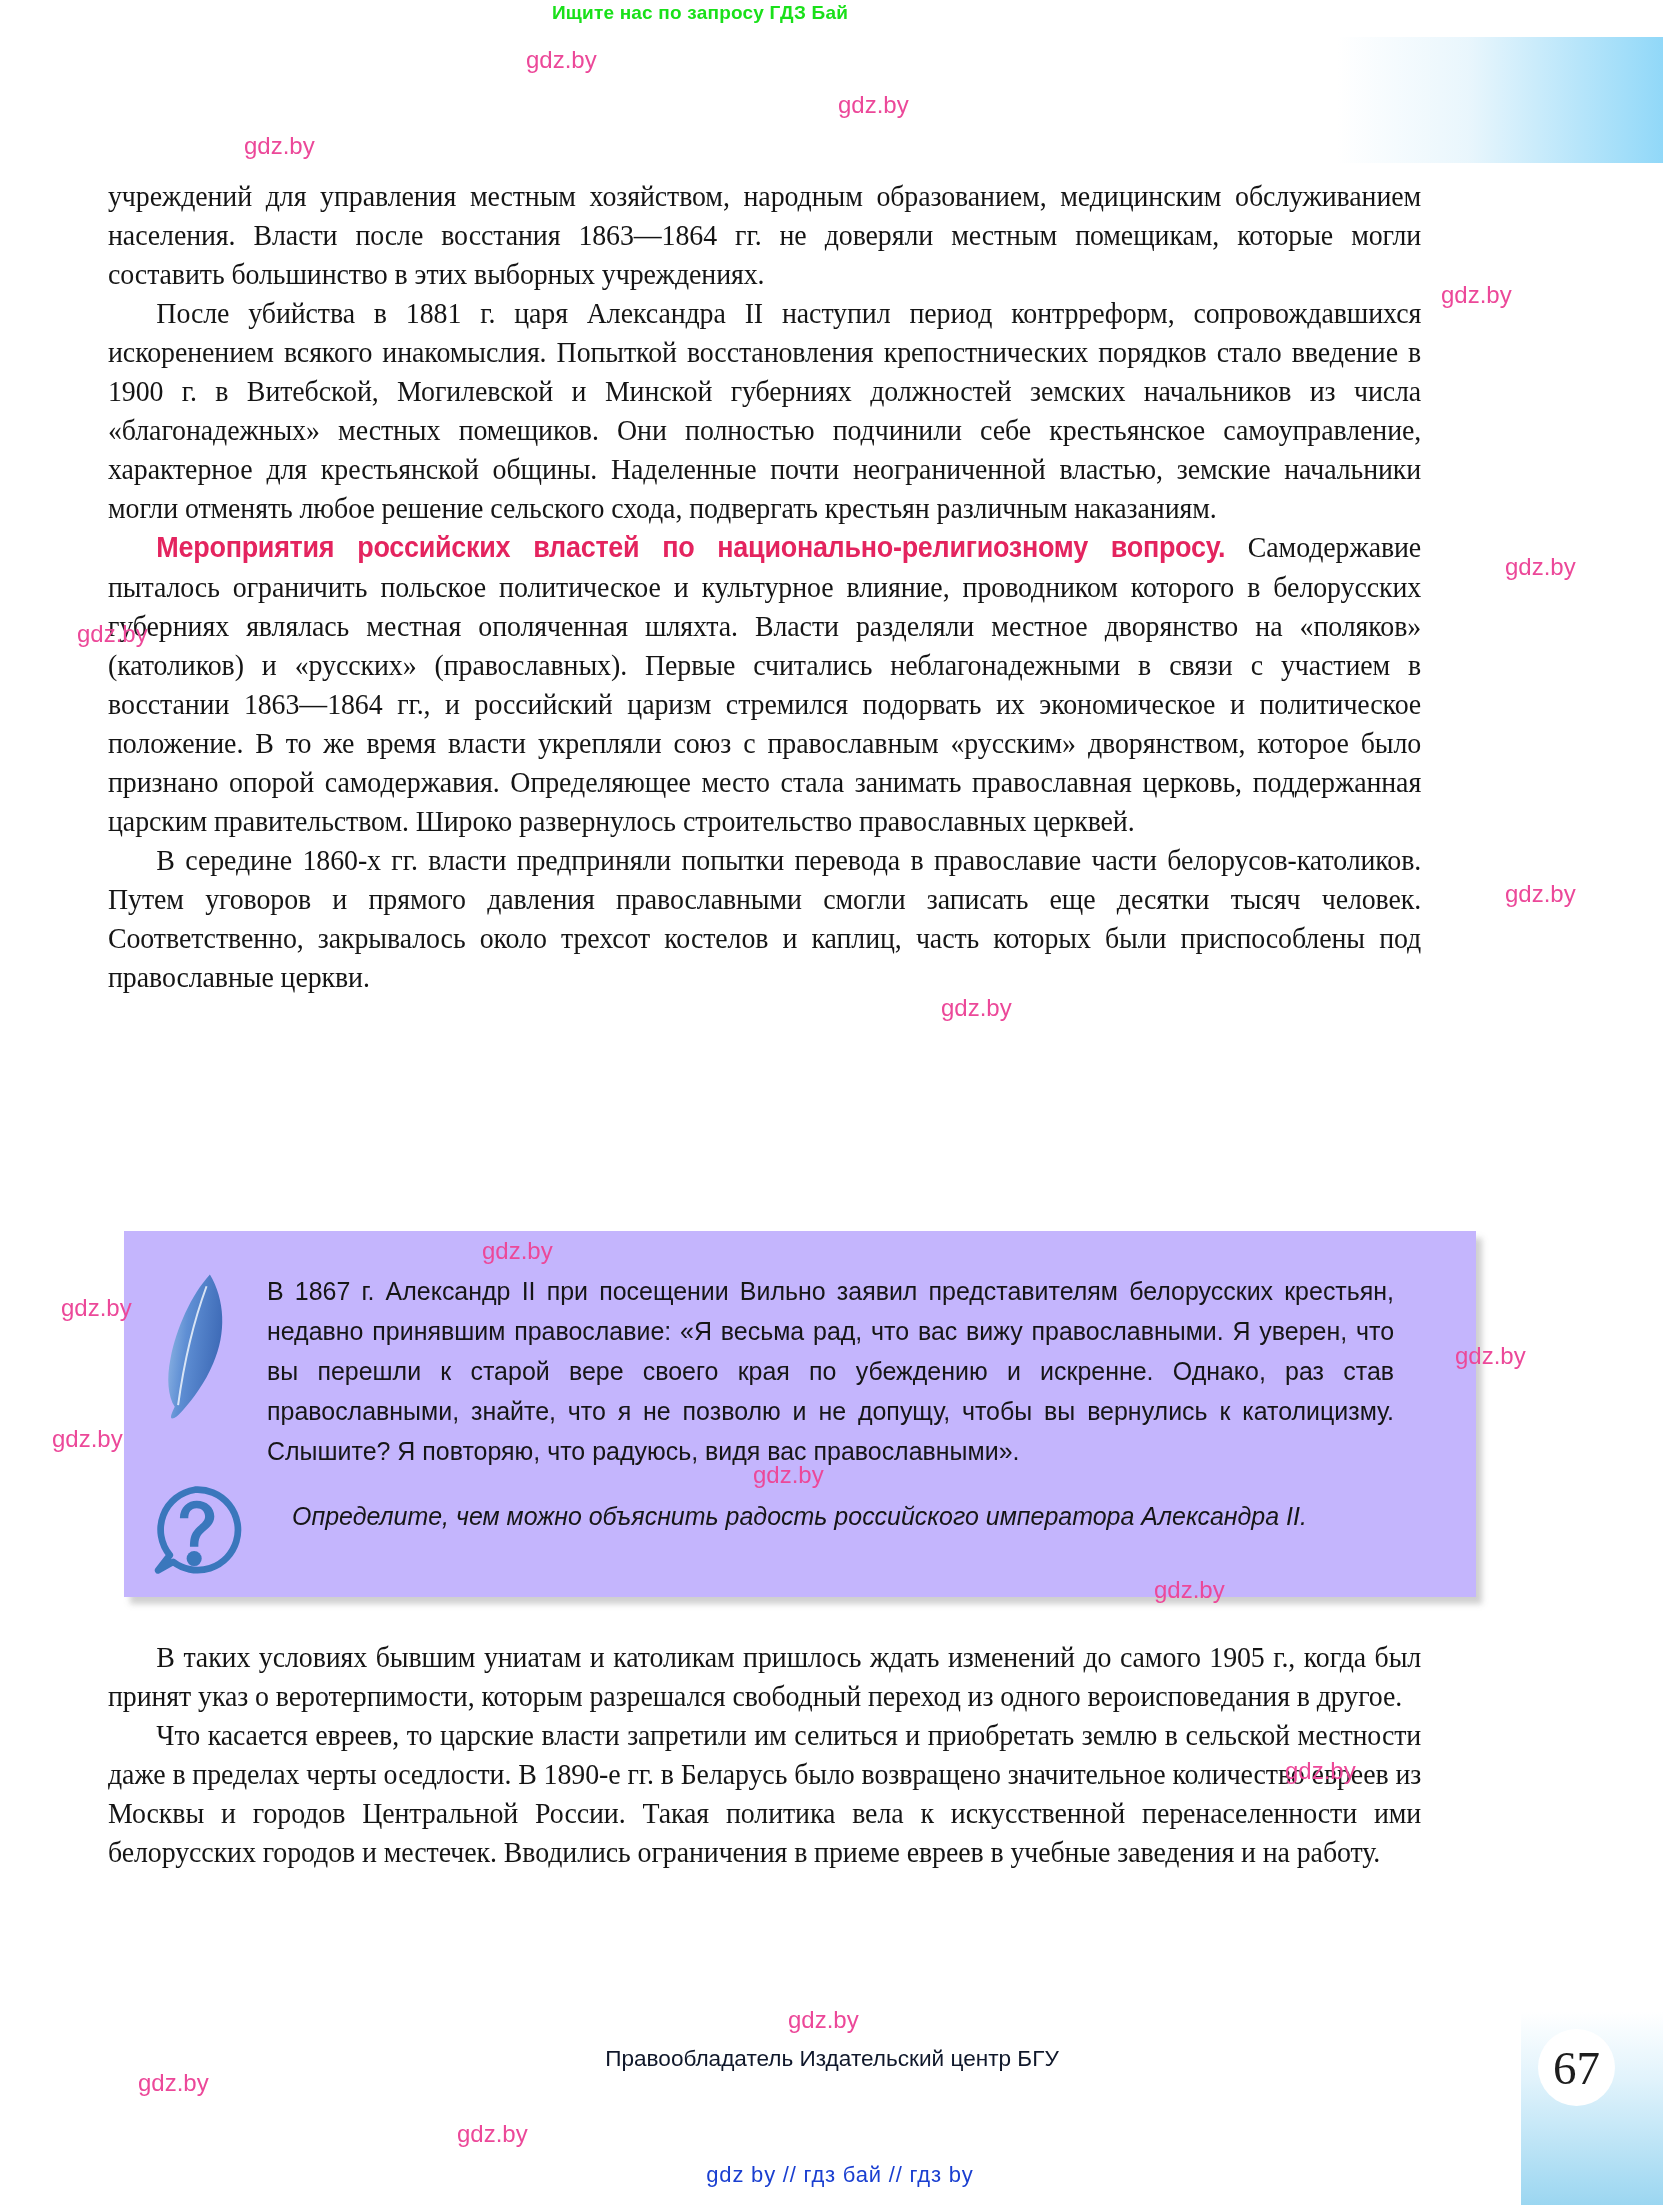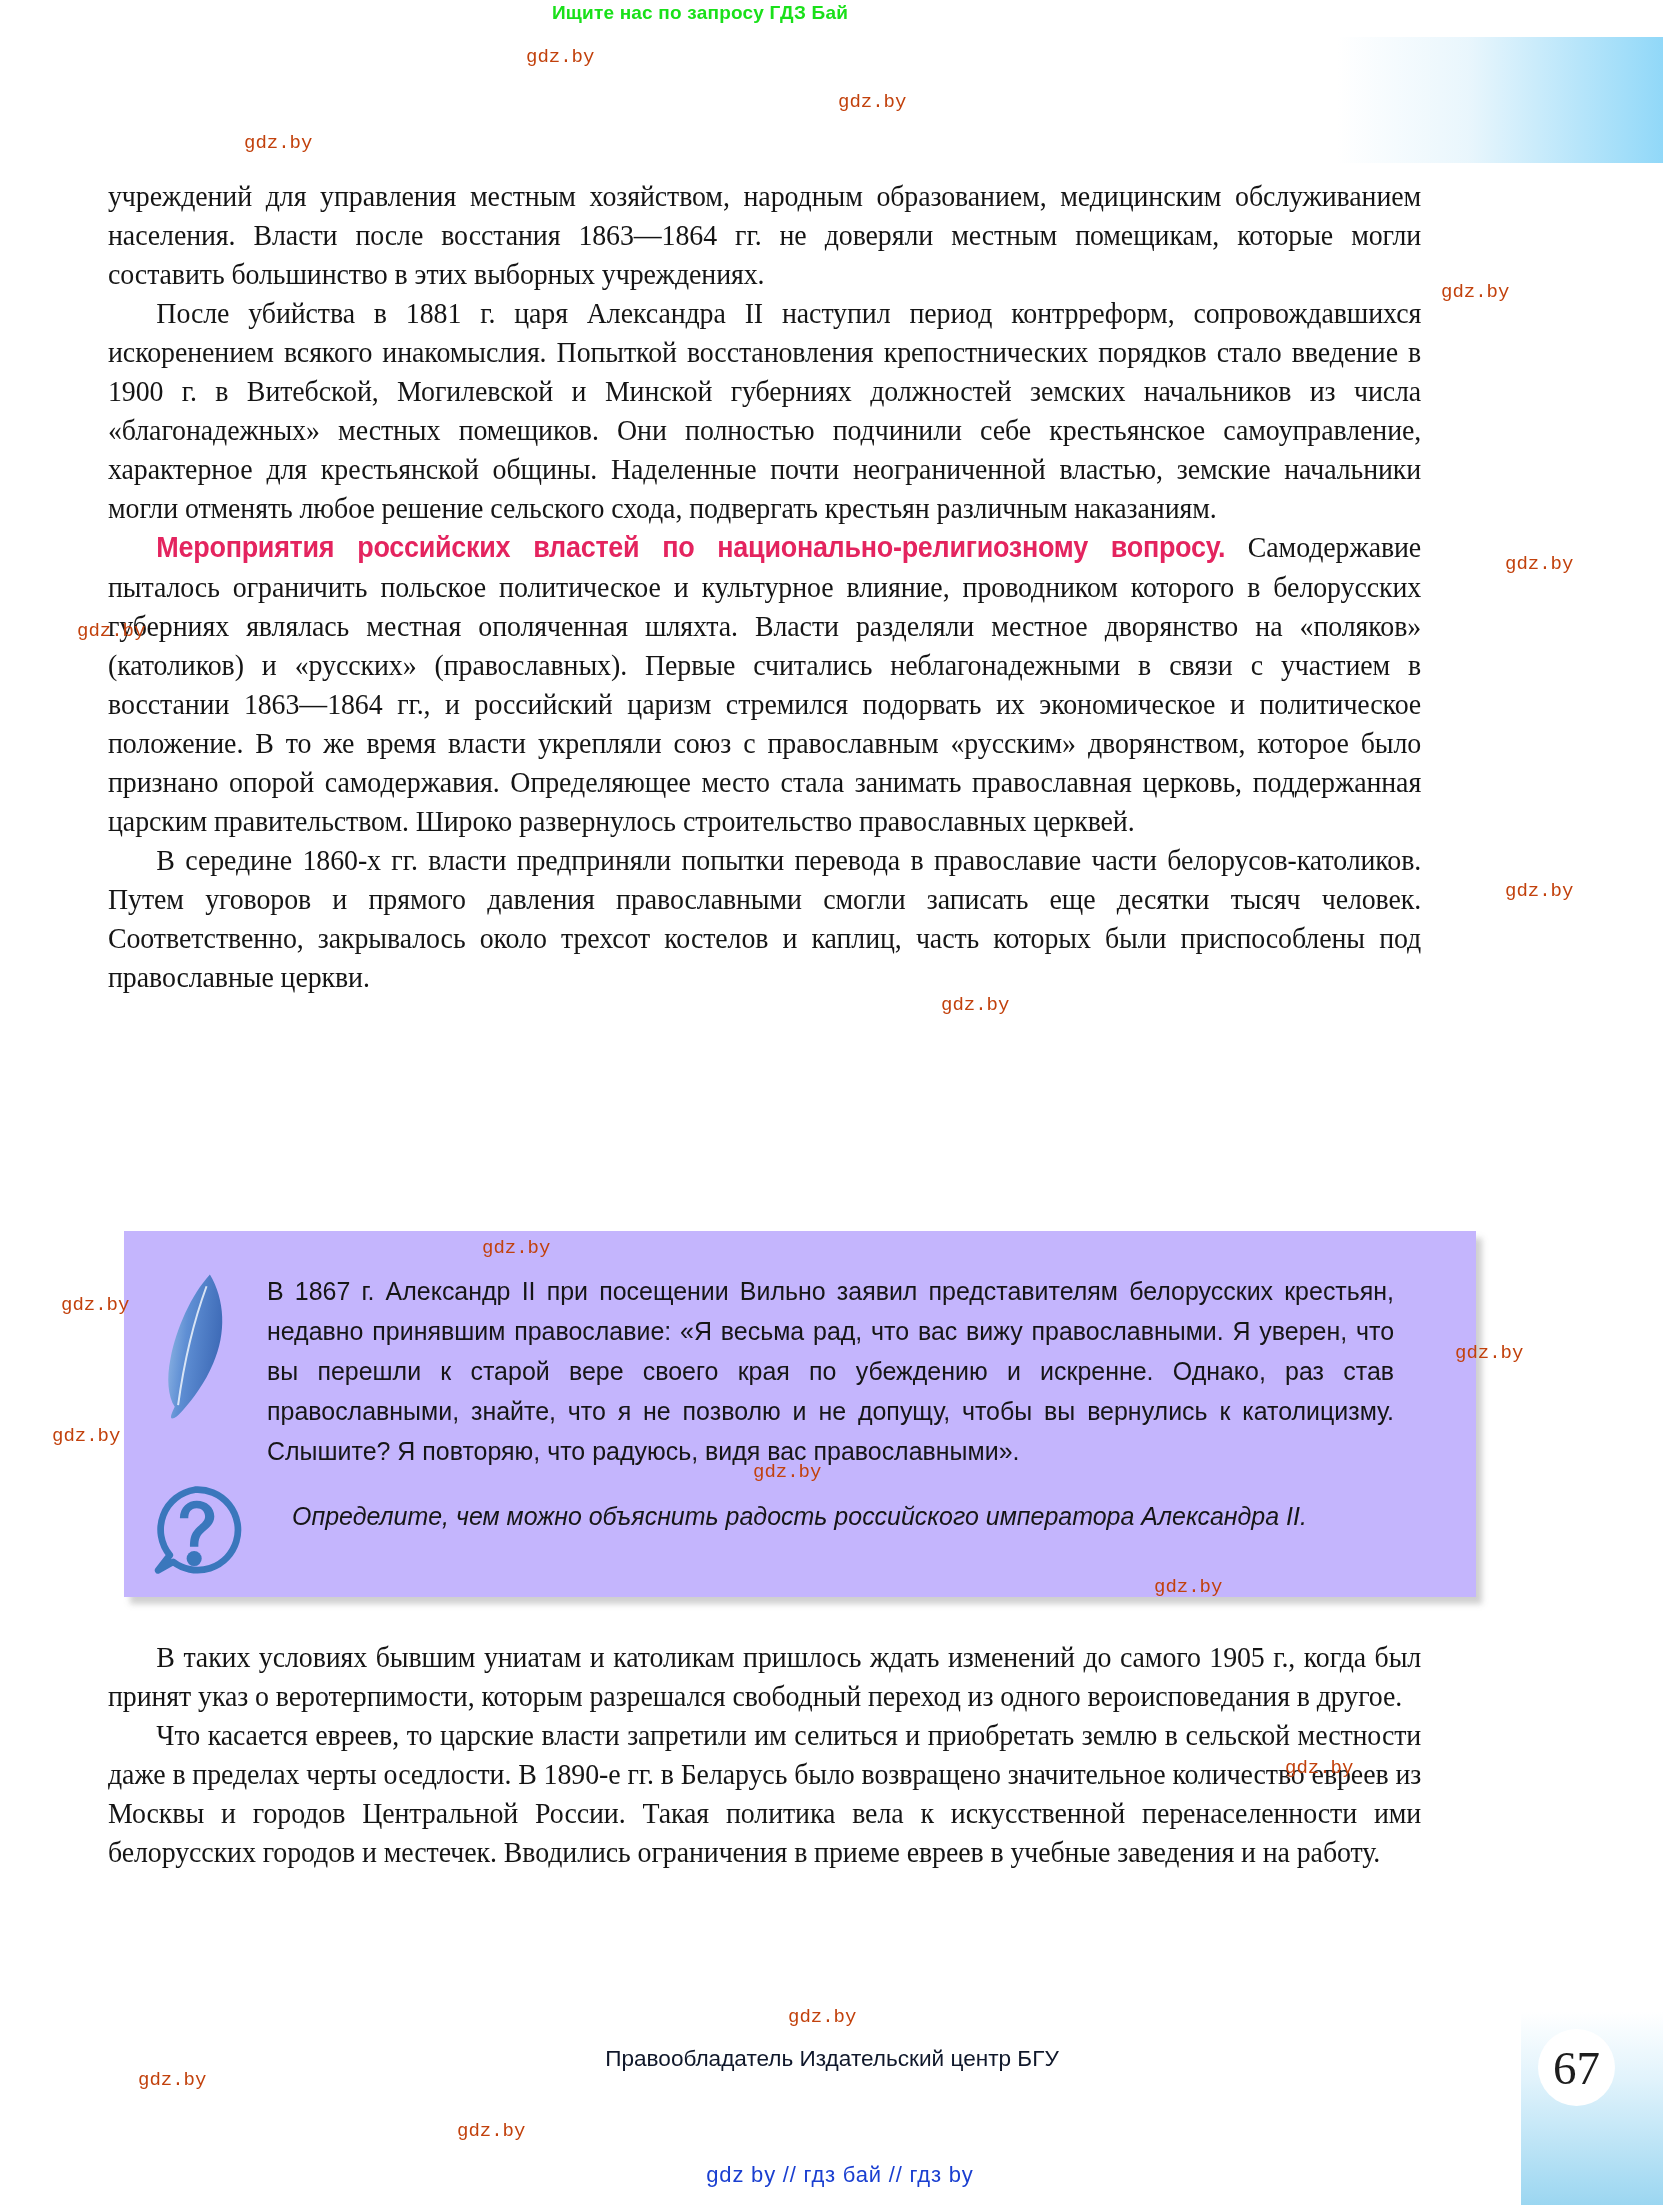--- a/index.html
+++ b/index.html
@@ -121,23 +121,23 @@
     text-align:center;
     font-family:"Liberation Sans", sans-serif;
     font-size:22px;
     color:#1a3fd0;
     letter-spacing:0.8px;
   }
 
   
   .wm{
     position:absolute;
-    font-family:Liberation Mono, monospace;
-    font-size:19px;
-    color:#c2410c;
+    font-family:Liberation Sans, sans-serif;
+    font-size:24px;
+    color:#ec4899;
     white-space:nowrap;
     pointer-events:none;
   }
 </style>
 </head>
 <body>
 
 <div class="corner-gradient-top"></div>
 <div class="corner-gradient-bottom"></div>
 

